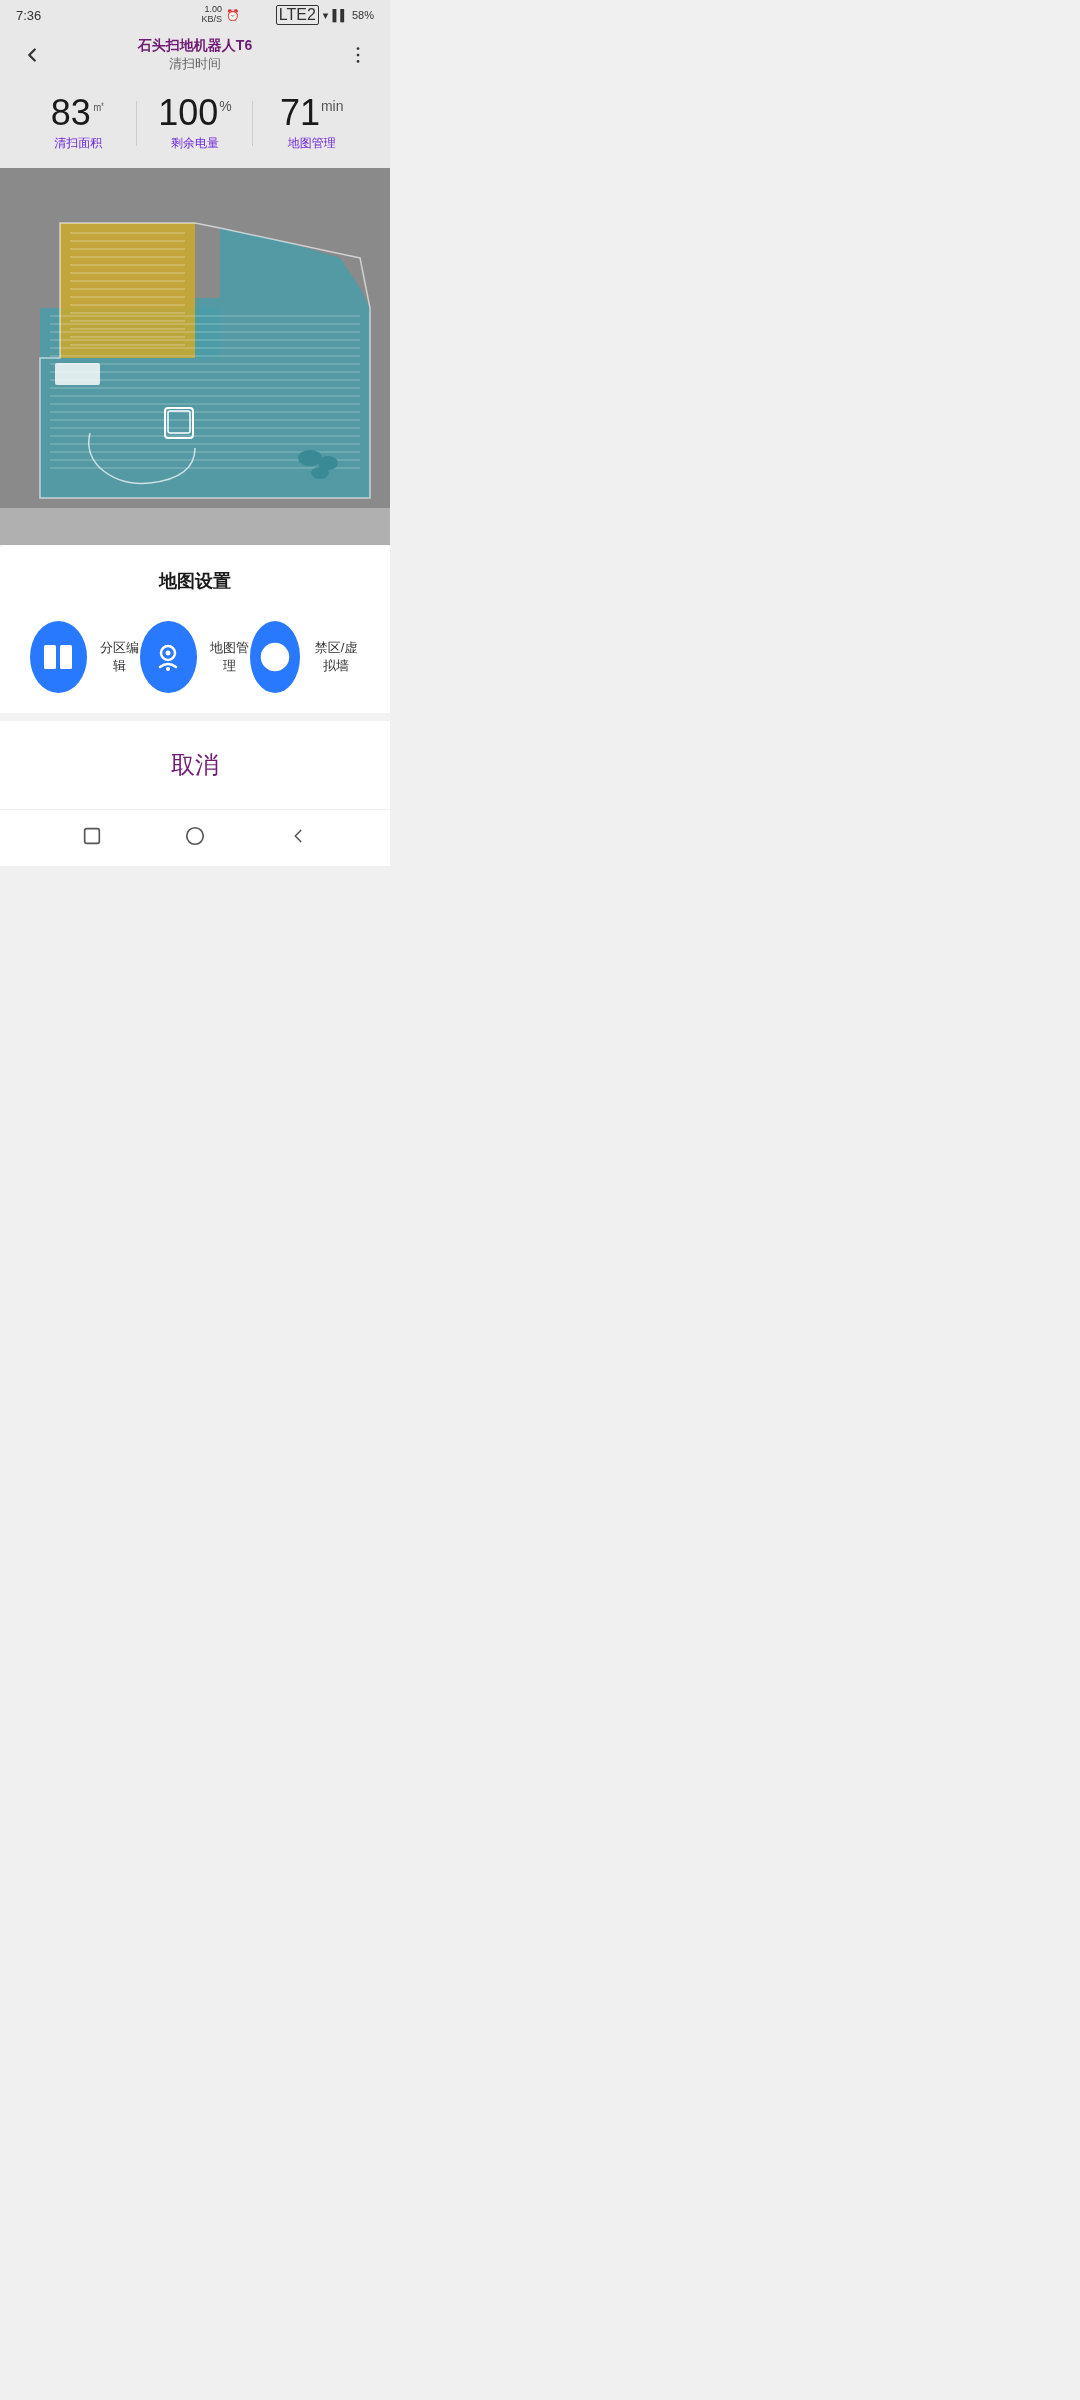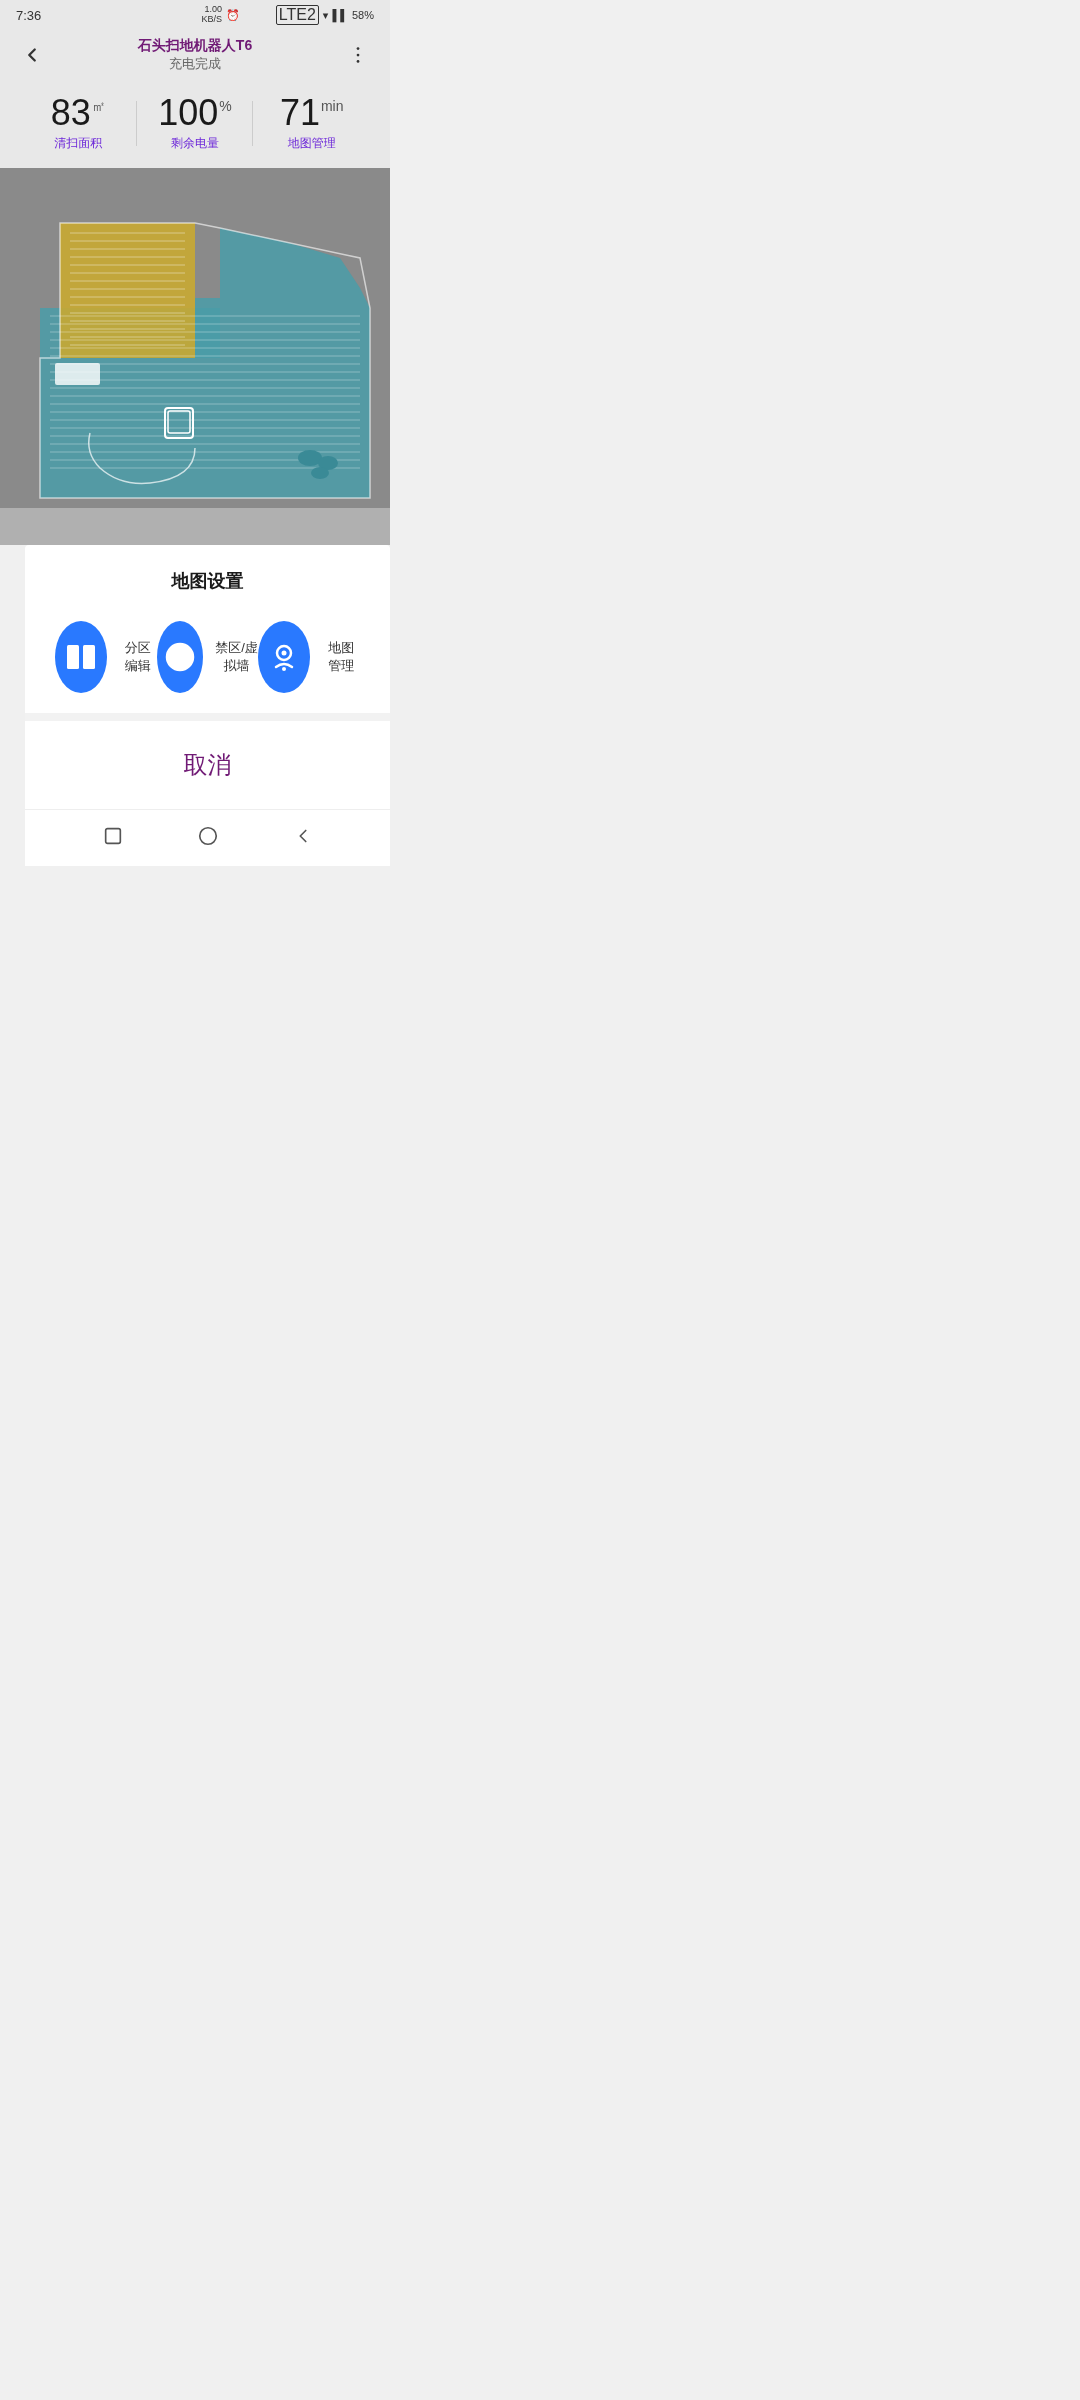--- a/index.html
+++ b/index.html
@@ -126,21 +126,20 @@
     }
     .map-canvas {
       width: 100%;
       height: 100%;
     }
 
     
     .bottom-sheet {
       background: #fff;
       border-radius: 4px;
-      margin-left: 25px;
     }
 
     
     .map-settings {
       padding: 24px 20px 20px;
       text-align: center;
     }
     .map-settings-title {
       font-size: 18px;
       font-weight: 600;
@@ -235,21 +234,21 @@
 </div>
 
 <div class="top-nav">
   <div class="nav-back">
     <svg width="22" height="22" viewBox="0 0 24 24" fill="none" stroke="#333" stroke-width="2.5" stroke-linecap="round" stroke-linejoin="round">
       <polyline points="15 18 9 12 15 6"></polyline>
     </svg>
   </div>
   <div class="nav-title-area">
     <div class="nav-title">石头扫地机器人T6</div>
-    <div class="nav-subtitle">充电完成</div>
+    <div class="nav-subtitle">清扫时间</div>
   </div>
   <div class="nav-more">
     <svg width="22" height="22" viewBox="0 0 24 24" fill="#333">
       <circle cx="12" cy="5" r="1.5"></circle>
         <circle cx="12" cy="12" r="1.5"></circle>
         <circle cx="12" cy="19" r="1.5"></circle>
     </svg>
   </div>
 </div>
 
@@ -359,41 +358,41 @@
           <svg viewBox="0 0 36 36" fill="white">
             <rect x="4" y="6" width="12" height="24" rx="1.5" fill="white"></rect>
             <rect x="20" y="6" width="12" height="24" rx="1.5" fill="white"></rect>
           </svg>
         </div>
         <span class="action-label">分区编辑</span>
       </div>
 
       <div class="map-action-item">
         <div class="action-icon-circle">
+          <svg viewBox="0 0 36 36" fill="white">
+            <circle cx="18" cy="14" r="7" fill="none" stroke="white" stroke-width="2.5"></circle>
+            <circle cx="18" cy="14" r="2.5" fill="white"></circle>
+            <path d="M 10 28 Q 18 22 26 28" stroke="white" stroke-width="2.5" fill="none" stroke-linecap="round"></path>
+            <circle cx="18" cy="30" r="2" fill="white"></circle>
+          </svg>
+        </div>
+        <span class="action-label">地图管理</span>
+      </div>
+
+      <div class="map-action-item">
+        <div class="action-icon-circle">
           <svg viewBox="0 0 36 36" fill="none">
             <circle cx="18" cy="18" r="13" stroke="white" stroke-width="2.5"></circle>
             <line x1="6" y1="18" x2="30" y2="18" stroke="white" stroke-width="2.5"></line>
             <rect x="10" y="8" width="16" height="3" rx="1" fill="white" opacity="0.6"></rect>
             <rect x="10" y="25" width="16" height="3" rx="1" fill="white" opacity="0.6"></rect>
           </svg>
         </div>
         <span class="action-label">禁区/虚拟墙</span>
       </div>
-
-      <div class="map-action-item">
-        <div class="action-icon-circle">
-          <svg viewBox="0 0 36 36" fill="white">
-            <circle cx="18" cy="14" r="7" fill="none" stroke="white" stroke-width="2.5"></circle>
-            <circle cx="18" cy="14" r="2.5" fill="white"></circle>
-            <path d="M 10 28 Q 18 22 26 28" stroke="white" stroke-width="2.5" fill="none" stroke-linecap="round"></path>
-            <circle cx="18" cy="30" r="2" fill="white"></circle>
-          </svg>
-        </div>
-        <span class="action-label">地图管理</span>
-      </div>
     </div>
   </div>
 
   <div class="sheet-divider"></div>
 
   <div class="cancel-section">
     <div class="cancel-btn">取消</div>
   </div>
 
   <div class="sys-nav">

